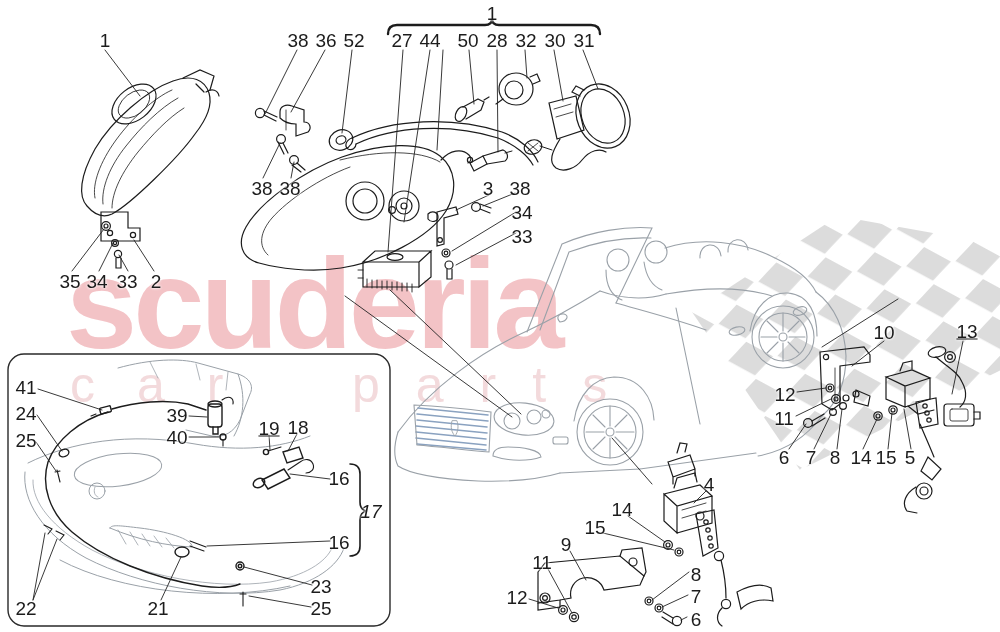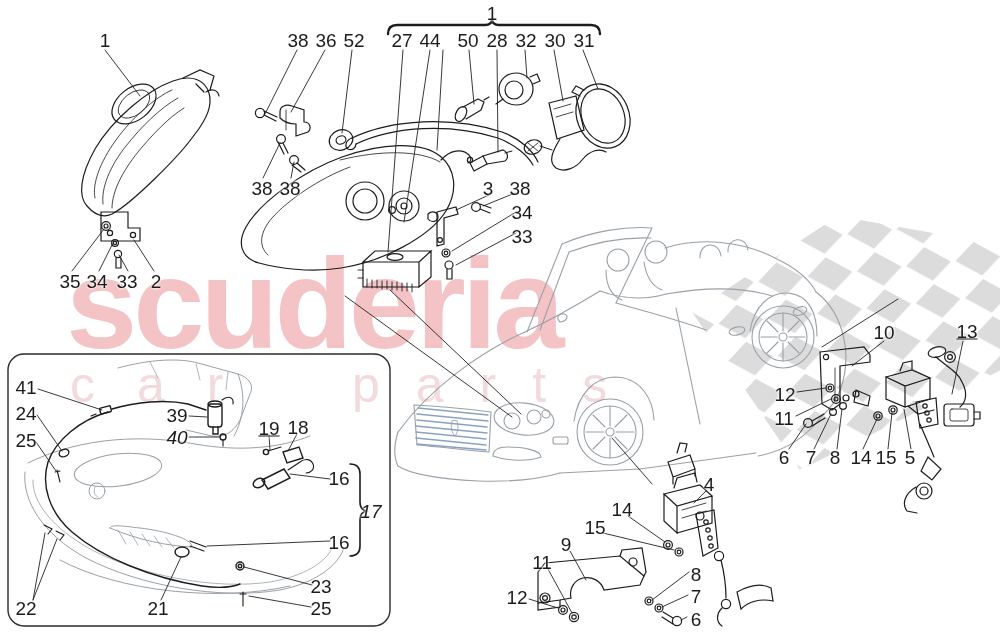--- a/index.html
+++ b/index.html
@@ -424,21 +424,21 @@
       <div class="callout" style="left: 566px; top: 544px;">9</div>
       <div class="callout" style="left: 542px; top: 562px;">11</div>
       <div class="callout" style="left: 517px; top: 597px;">12</div>
       <div class="callout" style="left: 696px; top: 574px;">8</div>
       <div class="callout" style="left: 696px; top: 596px;">7</div>
       <div class="callout" style="left: 696px; top: 619px;">6</div>
       <div class="callout" style="left: 26px; top: 387px;">41</div>
       <div class="callout" style="left: 26px; top: 413px;">24</div>
       <div class="callout" style="left: 26px; top: 440px;">25</div>
       <div class="callout" style="left: 177px; top: 415px;">39</div>
-      <div class="callout" style="left: 177px; top: 437px; font-style: italic;">40</div>
+      <div class="callout" style="left: 177px; top: 437px;">40</div>
       <div class="callout" style="left: 269px; top: 428px; text-decoration: underline;">19</div>
       <div class="callout" style="left: 298px; top: 427px;">18</div>
       <div class="callout" style="left: 339px; top: 478px;">16</div>
       <div class="callout" style="left: 371px; top: 511px; font-style: italic;">17</div>
       <div class="callout" style="left: 339px; top: 542px;">16</div>
       <div class="callout" style="left: 321px; top: 586px;">23</div>
       <div class="callout" style="left: 158px; top: 608px;">21</div>
       <div class="callout" style="left: 321px; top: 608px;">25</div>
       <div class="callout" style="left: 26px; top: 608px;">22</div>
     </div>

